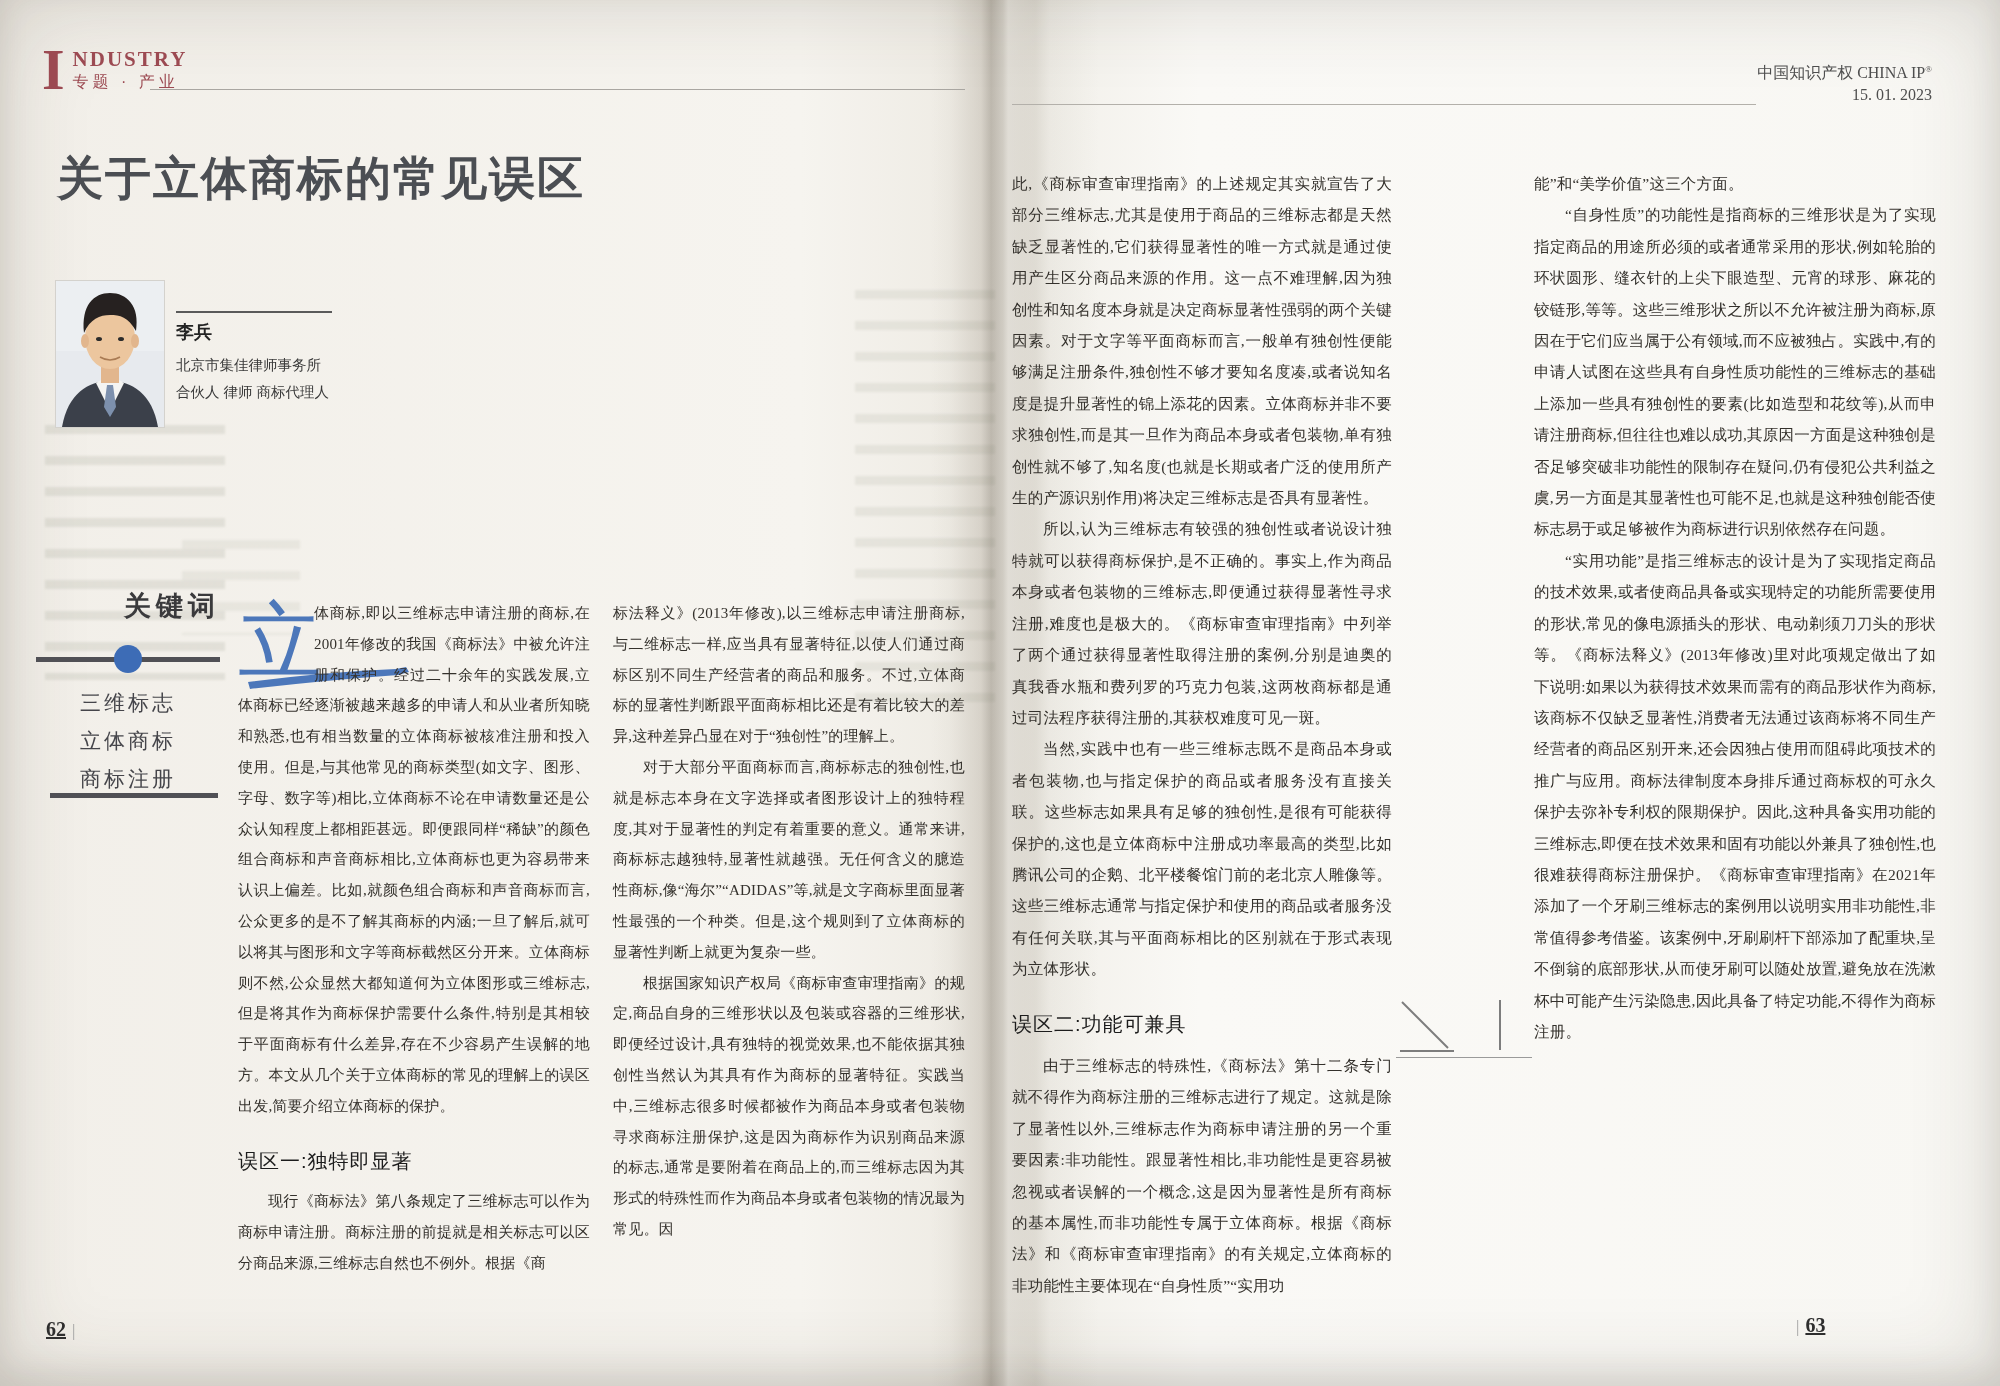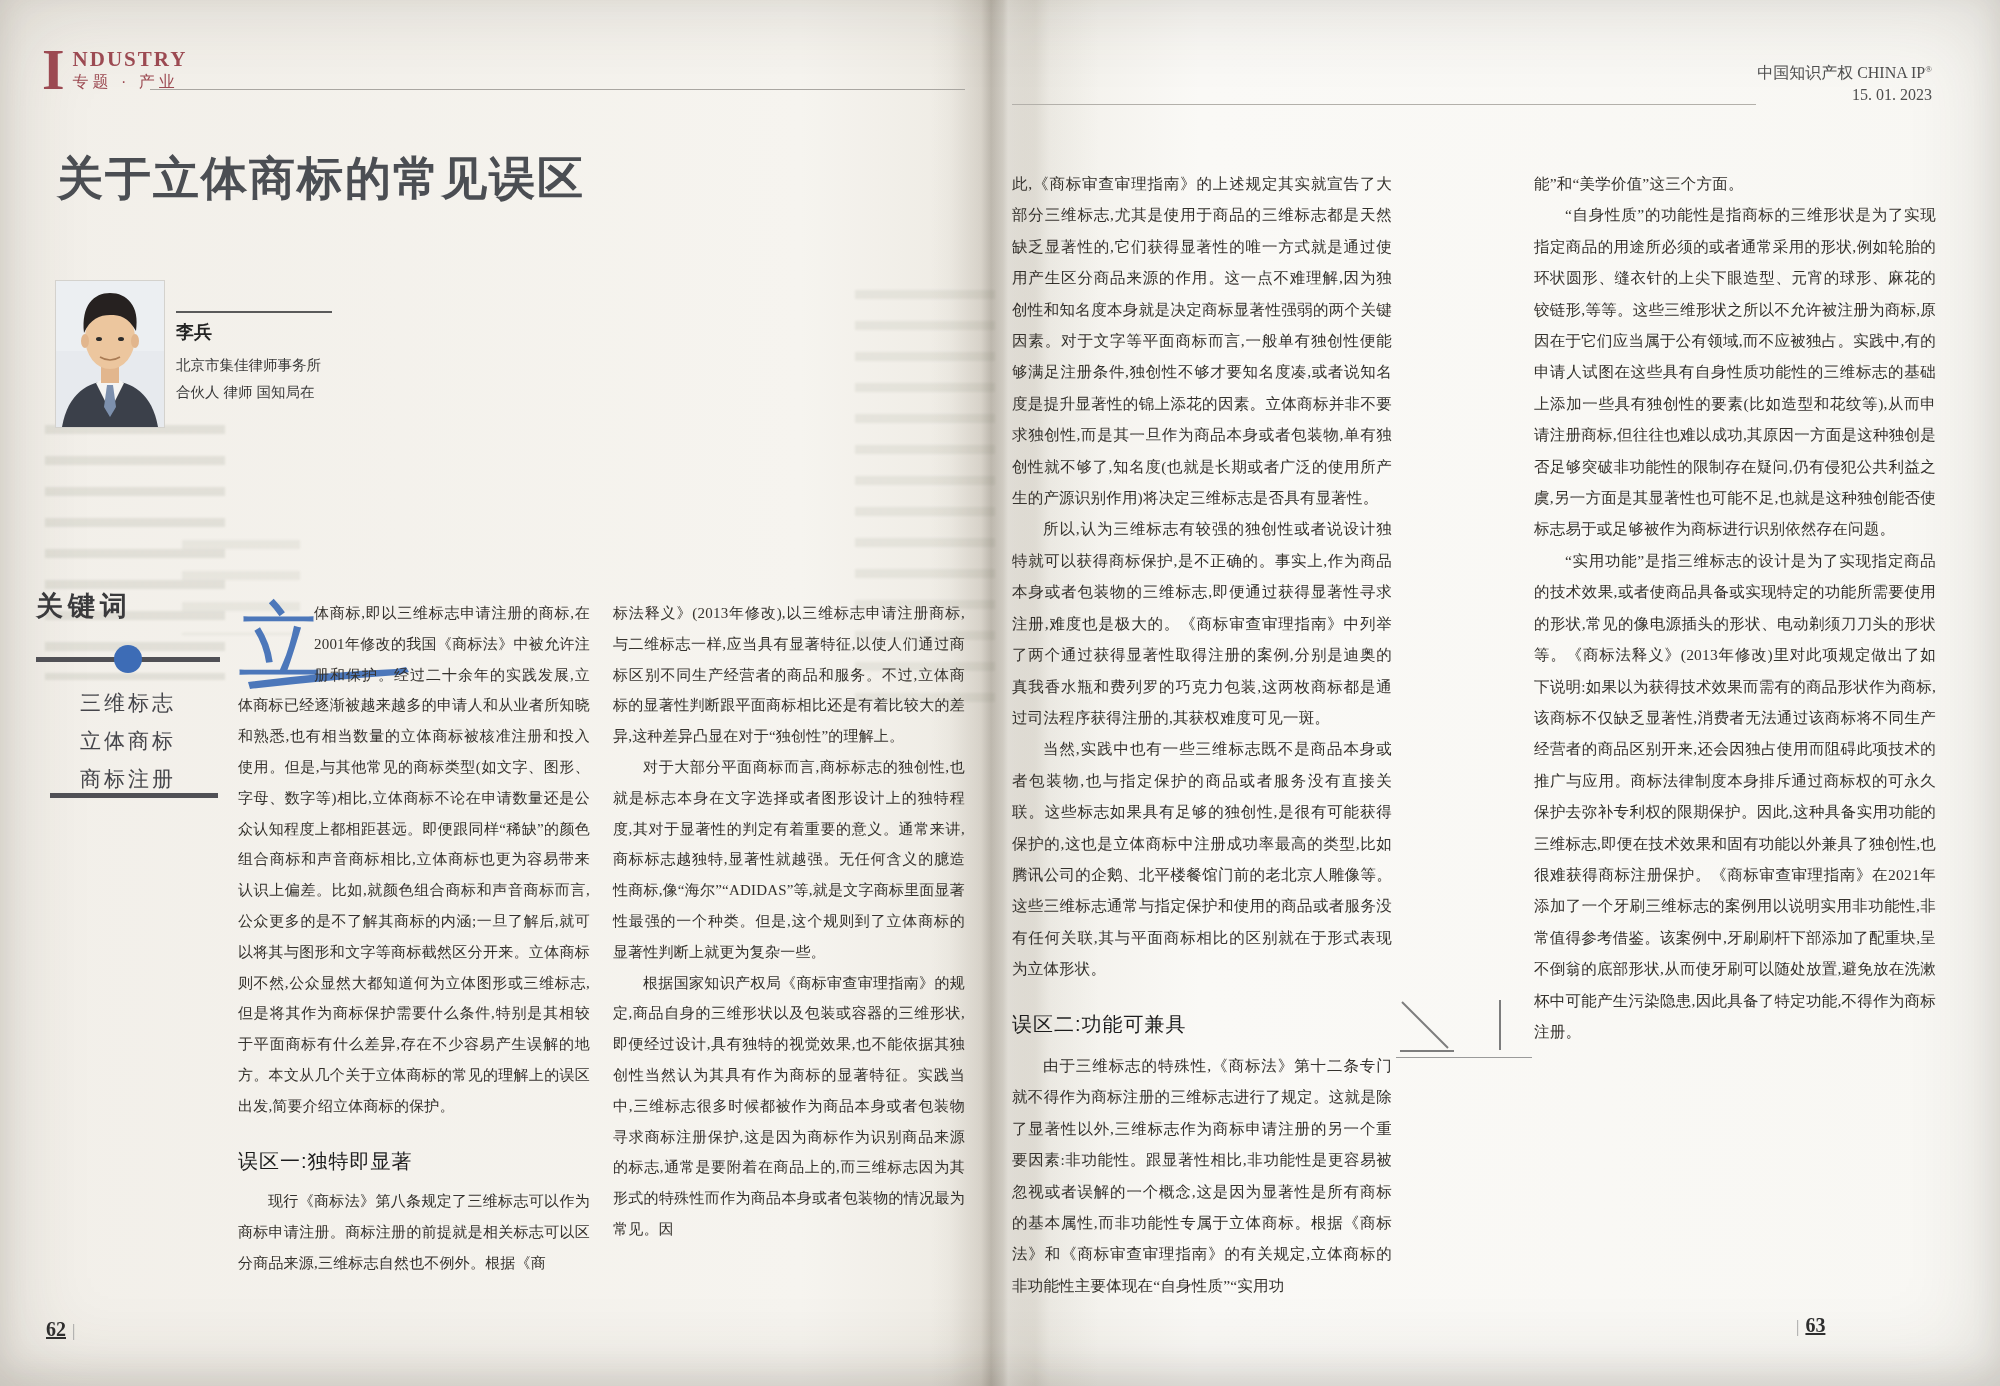--- a/index.html
+++ b/index.html
@@ -23,21 +23,21 @@
   .masthead sup{font-size:9px;}
   
   .title{position:absolute;left:57px;top:148px;font-family:"Liberation Sans","DejaVu Sans",sans-serif;
     font-weight:900;font-size:46px;letter-spacing:2px;color:#4b4e53;}
   .photo{position:absolute;left:55px;top:280px;width:108px;height:146px;border:1px solid #d4d2cd;background:#e9ecef;}
   .author-rule{position:absolute;left:176px;top:311px;width:156px;height:2px;background:#5a5a5a;}
   .author-name{position:absolute;left:176px;top:320px;font-family:"Liberation Sans",sans-serif;font-weight:bold;font-size:18px;color:#232323;}
   .author-org{position:absolute;left:176px;top:356px;font-family:"Liberation Sans",sans-serif;font-size:14.5px;color:#3a3a3a;}
   .author-role{position:absolute;left:176px;top:383px;font-family:"Liberation Sans",sans-serif;font-size:14.5px;color:#3a3a3a;}
   
-  .kw-label{position:absolute;left:36px;top:588px;width:184px;text-align:left;font-size:27px;font-weight:bold;
+  .kw-label{position:absolute;left:36px;top:588px;width:184px;text-align:right;font-size:27px;font-weight:bold;
     color:#3a3a3c;letter-spacing:5px;}
   .kw-rule1{position:absolute;left:36px;top:657px;width:184px;height:5px;background:#505055;}
   .kw-dot{position:absolute;left:114px;top:645px;width:28px;height:28px;border-radius:50%;background:#3d6cb6;}
   .kw-items{position:absolute;left:36px;top:684px;width:184px;text-align:center;font-size:21px;line-height:38px;
     color:#45454a;letter-spacing:3px;}
   .kw-rule2{position:absolute;left:50px;top:793px;width:168px;height:5px;background:#505055;}
   
   .col{position:absolute;text-align:justify;color:#34312c;letter-spacing:.2px;}
   .col p{margin:0;}
   .p-ind{text-indent:2em;}
@@ -99,21 +99,21 @@
       <ellipse cx="29" cy="60" rx="4" ry="7" fill="#e2b68d"></ellipse>
       <ellipse cx="79" cy="60" rx="4" ry="7" fill="#e2b68d"></ellipse>
       <ellipse cx="43" cy="58" rx="3" ry="2" fill="#2b2b2b"></ellipse>
       <ellipse cx="65" cy="58" rx="3" ry="2" fill="#2b2b2b"></ellipse>
       <path d="M44,76 Q54,82 64,76" stroke="#a97b54" stroke-width="1.6" fill="none"></path>
     </svg>
   </div>
   <div class="author-rule"></div>
   <div class="author-name">李兵</div>
   <div class="author-org">北京市集佳律师事务所</div>
-  <div class="author-role">合伙人 律师 国知局在</div>
+  <div class="author-role">合伙人 律师 商标代理人</div>
 
   <div class="kw-label">关键词</div>
   <div class="kw-rule1"></div>
   <div class="kw-dot"></div>
   <div class="kw-items">
     <div>三维标志</div>
     <div>立体商标</div>
     <div>商标注册</div>
   </div>
   <div class="kw-rule2"></div>

